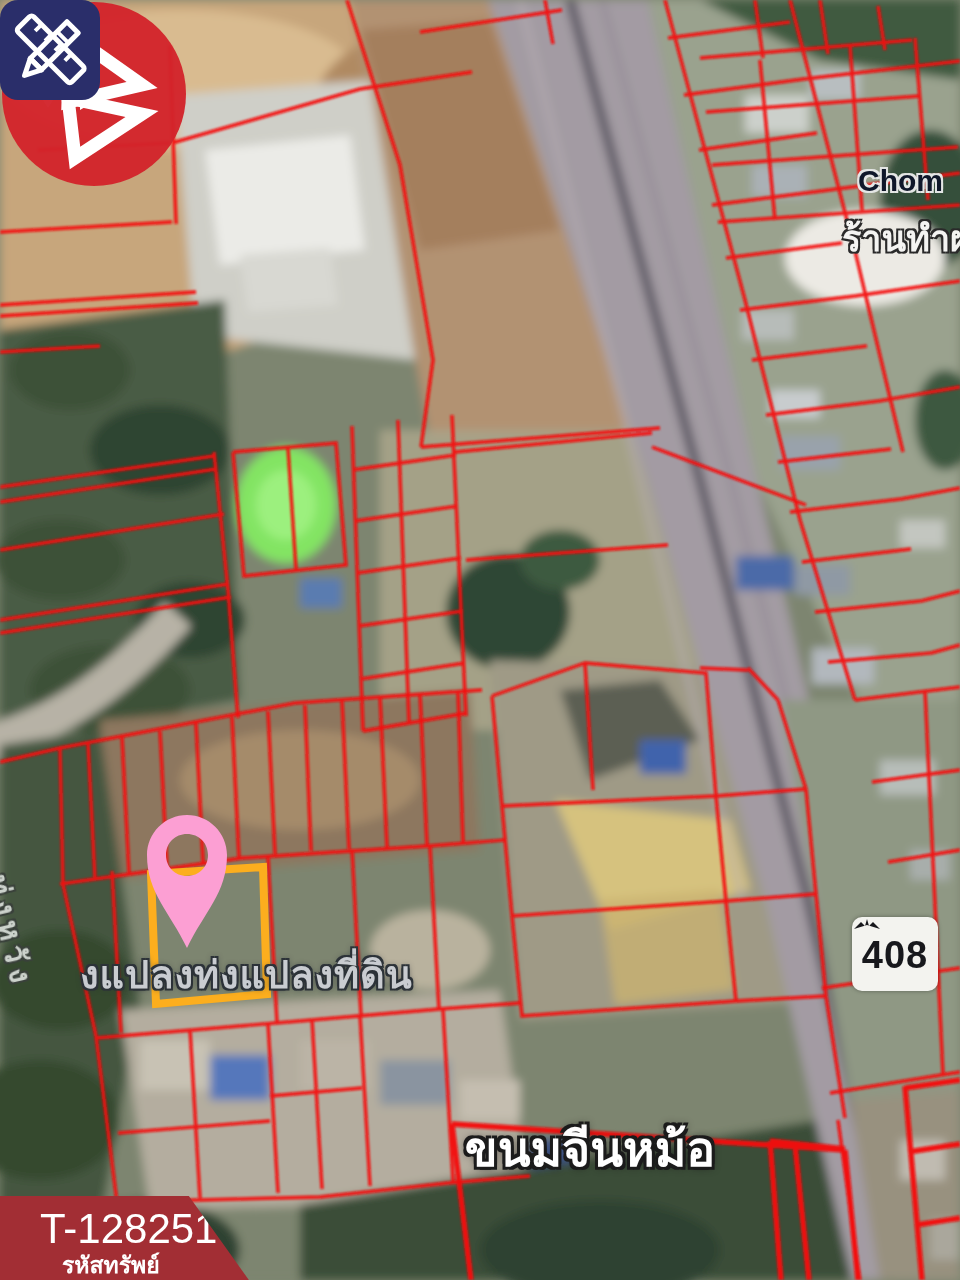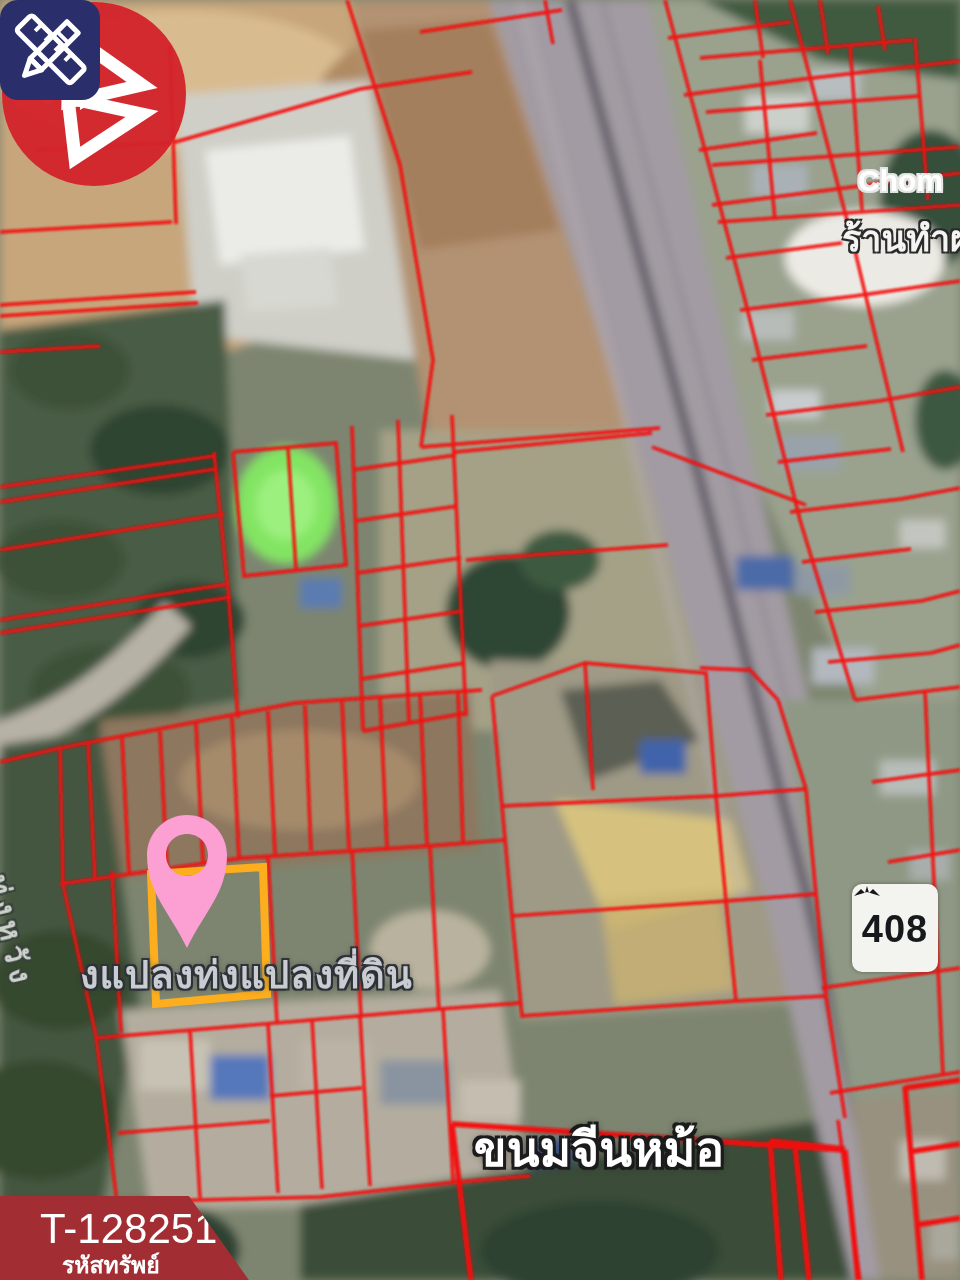--- a/index.html
+++ b/index.html
@@ -11,29 +11,29 @@
   
   .pl{stroke:#f30b0b;stroke-width:3.4;fill:none;opacity:.95;stroke-linejoin:miter;}
   .pl2{stroke:#f30b0b;stroke-width:5.4;fill:none;opacity:.97;}
   
   .maplabel{position:absolute;white-space:nowrap;font-weight:700;}
   .halo-dark{text-shadow:-2px -2px 0 #2c3238,2px -2px 0 #2c3238,-2px 2px 0 #2c3238,2px 2px 0 #2c3238,0 0 6px #2c3238;}
   .parcel-label{left:80px;top:944px;font-size:38px;color:#c9ccd1;letter-spacing:1px;}
   .road-label{left:20px;top:870px;font-size:30px;color:#ccd2cc;letter-spacing:6px;
     transform:rotate(77deg);transform-origin:0 0;
     text-shadow:-2px -2px 0 #39403a,2px -2px 0 #39403a,-2px 2px 0 #39403a,2px 2px 0 #39403a;}
-  .chom-label{left:858px;top:164px;font-size:30px;color:#ffffff;
+  .chom-label{left:858px;top:164px;font-size:30px;color:#0f172a;
     text-shadow:-2px -2px 0 #e4e6e5,2px -2px 0 #e4e6e5,-2px 2px 0 #e4e6e5,2px 2px 0 #e4e6e5;}
   .shop-label{left:842px;top:210px;font-size:36px;color:#f4f4f2;
     text-shadow:-2px -2px 0 #2a2a2a,2px -2px 0 #2a2a2a,-2px 2px 0 #2a2a2a,2px 2px 0 #2a2a2a;}
-  .restaurant-label{position:absolute;left:407px;top:1124px;width:384px;text-align:center;
+  .restaurant-label{position:absolute;left:398px;top:1124px;width:384px;text-align:center;
     font-weight:700;font-size:48px;line-height:1.1;color:#ffffff;
     text-shadow:-3px -3px 0 #1b1b1b,3px -3px 0 #1b1b1b,-3px 3px 0 #1b1b1b,3px 3px 0 #1b1b1b,0 0 8px #1b1b1b;}
   
-  .shield{position:absolute;left:852px;top:884px;width:86px;height:88px;background:#f3f3ef;
+  .shield{position:absolute;left:852px;top:917px;width:86px;height:74px;background:#f3f3ef;
     border-radius:10px;display:flex;flex-direction:column;align-items:center;justify-content:center;
     box-shadow:0 0 4px rgba(0,0,0,.35);text-align:center;}
   .shield .num{font-size:38px;font-weight:700;color:#17181c;line-height:1;margin-top:1px;letter-spacing:1px;}
   
   .banner{position:absolute;left:0;top:1196px;width:266px;height:108px;background:#a22e34;
     clip-path:polygon(0 0,71% 0,100% 100%,0 100%);color:#fff;z-index:9;}
   .banner .code{font-size:42px;font-weight:400;margin:12px 0 0 40px;line-height:1;}
   .banner .caption{font-size:23px;font-weight:700;margin:4px 0 12px 62px;line-height:1;}
   
   .edit-icon{position:absolute;left:18px;top:76px;z-index:8;}

